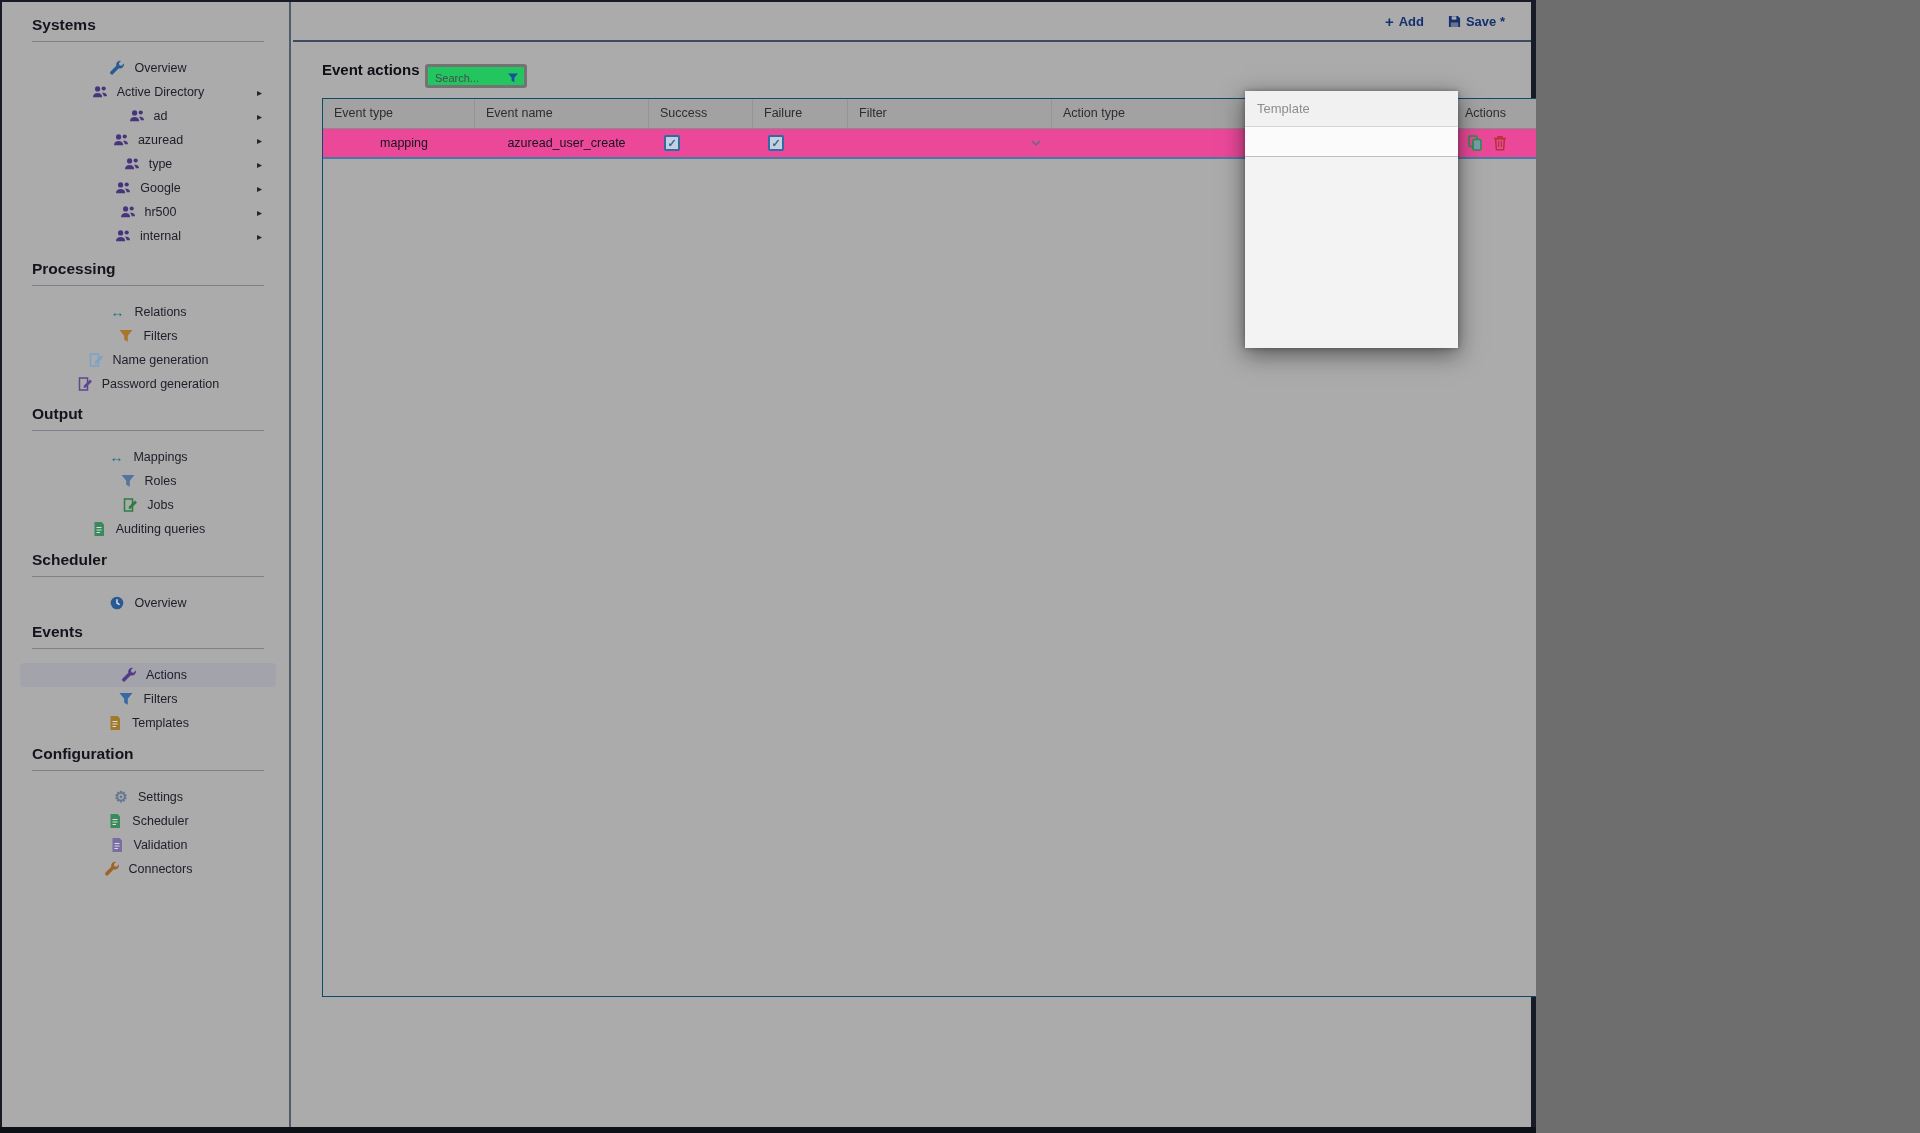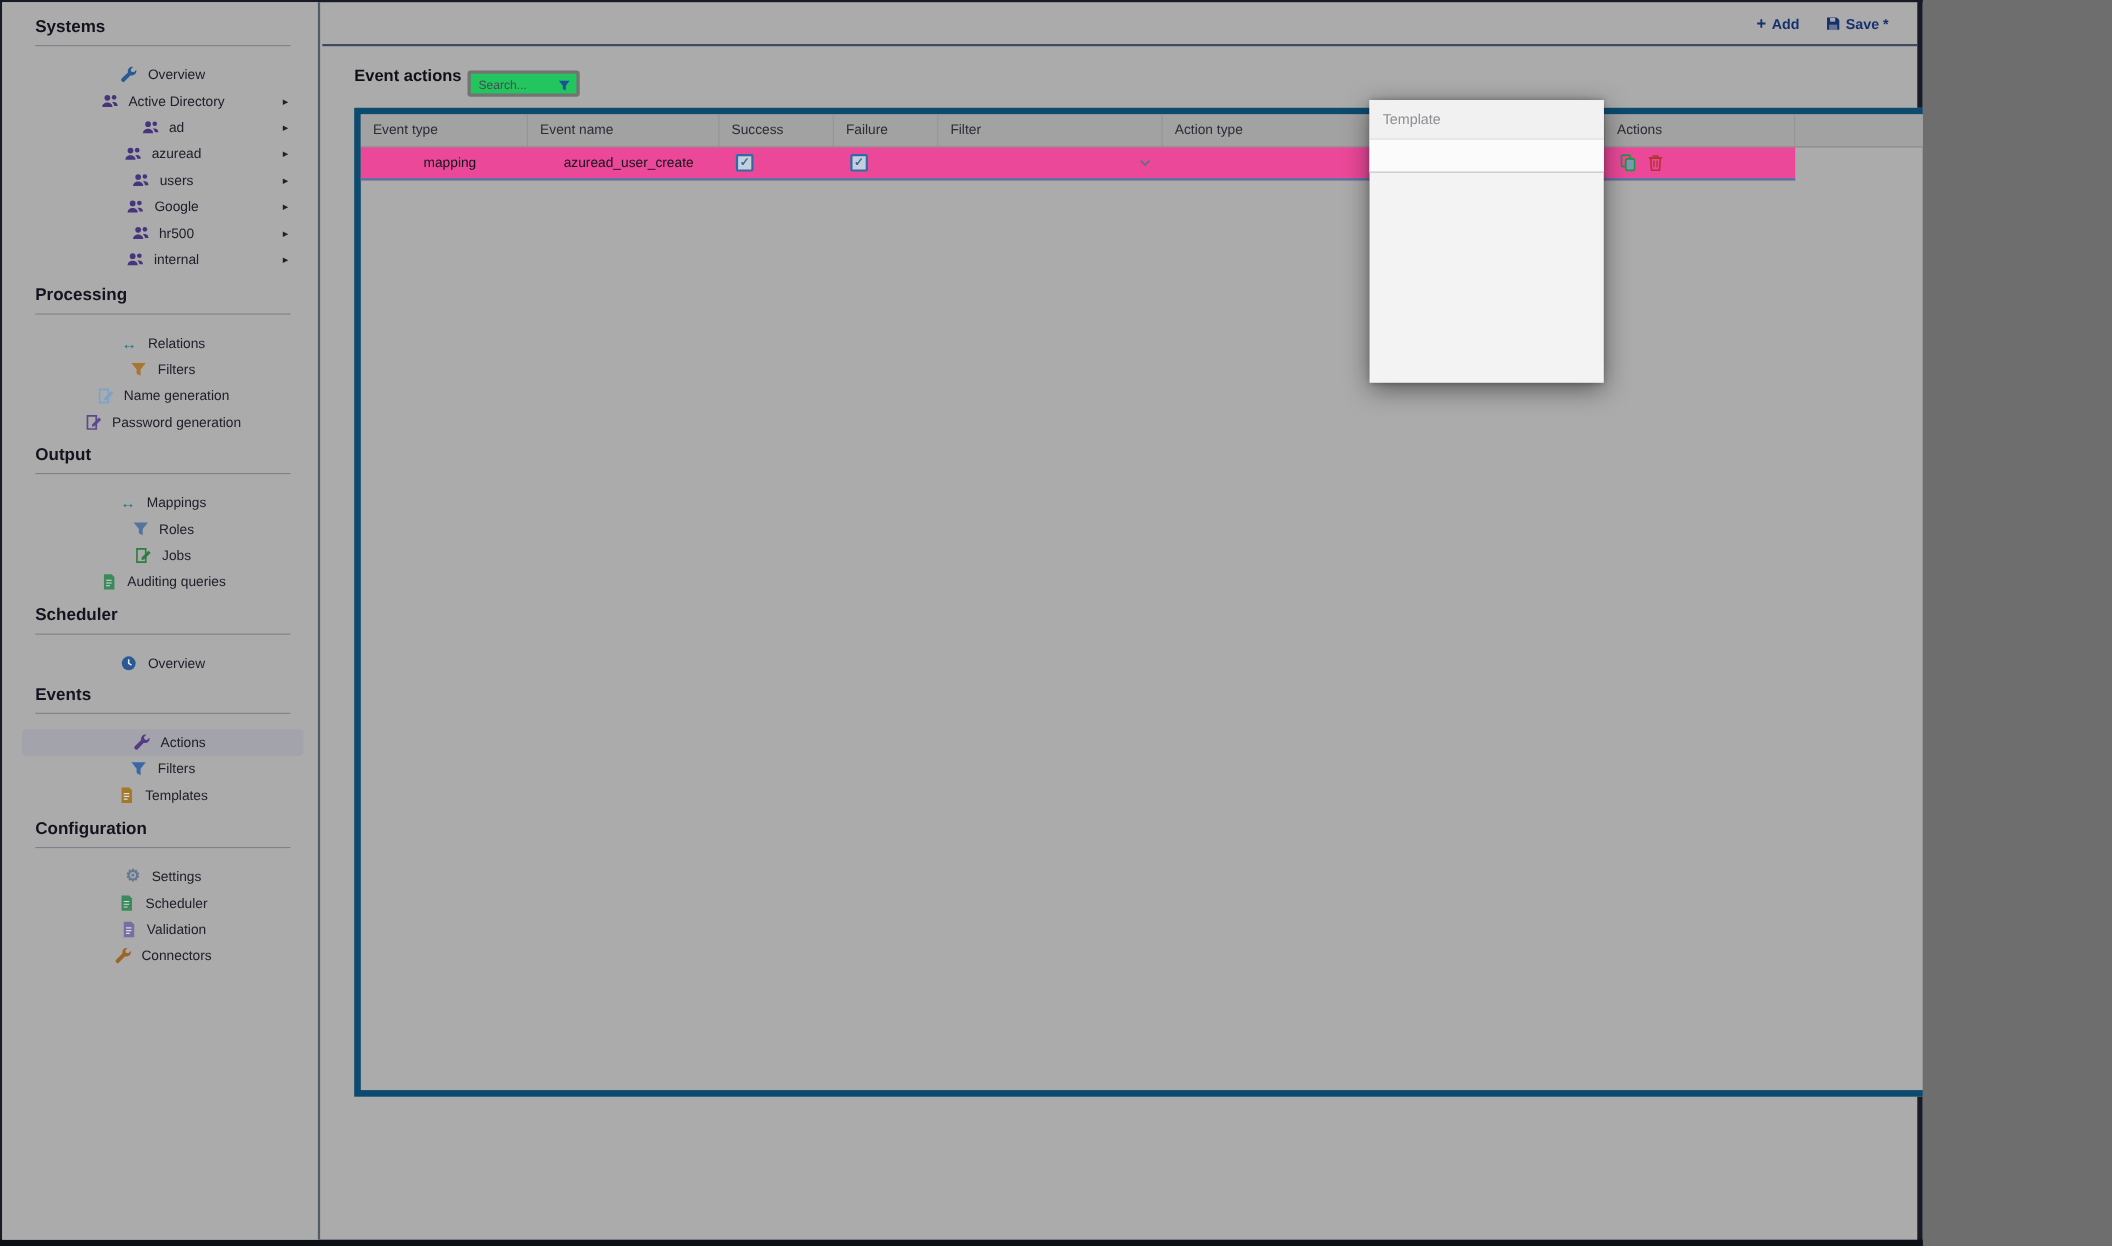--- a/index.html
+++ b/index.html
@@ -1,16 +1,16 @@
 <!DOCTYPE html>
 <html><head>
 <meta charset="utf-8">
 <style>
   html,body{margin:0;padding:0;background:#6e6e6e;}
-  #app{position:relative;width:1748px;height:1133px;background:#ababab;overflow:hidden;
+  #app{position:relative;width:1536px;height:1133px;background:#ababab;overflow:hidden;
        font-family:"Liberation Sans",sans-serif;color:#1c1c26;}
   
   .b-top{position:absolute;left:0;top:0;width:1920px;height:2px;background:#171b26;}
   .b-left{position:absolute;left:0;top:0;width:2px;height:1133px;background:#171b26;}
   .b-right{position:absolute;right:0;top:0;width:5px;height:1133px;background:#171b26;}
   .b-bottom{position:absolute;left:0;bottom:0;width:1920px;height:6px;background:#0c1118;}
 
   
   #sidebar{position:absolute;left:2px;top:2px;width:289px;height:1125px;background:#ababab;
            border-right:2px solid #515c6a;box-sizing:border-box;}
@@ -35,21 +35,21 @@
              border:3px solid #737373;border-radius:3px;background:#22c55e;}
   #searchbox input{position:absolute;left:0;top:0;width:78px;height:22px;border:none;background:transparent;
                    font-family:"Liberation Sans",sans-serif;font-size:11px;color:#3f3f47;padding:0 0 0 7px;outline:none;}
   #searchbox input::placeholder{color:#4a4a52;opacity:1;}
   #searchbox .funnel{position:absolute;right:5px;top:5px;}
   #resize-link{position:absolute;left:1838px;top:66px;color:#15306e;font-size:11px;font-weight:600;cursor:pointer;}
   #resize-link .ar{font-weight:700;}
 
   
   #tablewrap{position:absolute;left:322px;top:98px;width:1582px;height:899px;box-sizing:border-box;
-             border:6px solid #0c4a6e;background:#ababab;}
+             border:1px solid #0c4a6e;background:#ababab;}
   .thead{display:flex;height:29px;background:#a2a2a2;border-bottom:1px solid #8a8a8a;}
   .th{box-sizing:border-box;padding-left:11px;font-size:12.5px;color:#2c2c33;line-height:29px;
       white-space:nowrap;overflow:hidden;}
   .th + .th{border-left:1px solid #959595;}
   .trow{display:flex;height:28px;background:#ec4899;border-bottom:2px solid #4b79a5;width:1304px;text-align:center;}
   .td{box-sizing:border-box;padding-left:11px;font-size:12.5px;color:#14141c;line-height:28px;
       position:relative;white-space:nowrap;overflow:visible;}
   .c1{width:151px;} .c2{width:174px;} .c3{width:104px;} .c4{width:95px;} .c5{width:204px;}
   .c6{width:203px;} .c7{width:199px;} .c8{width:173px;} .cf{flex:1;}
   .cb-cell{display:flex;align-items:center;padding-left:16px;}
@@ -154,21 +154,21 @@
         <svg class="ic" style="color:#46357d">
             <use href="#i-users"></use>
           </svg>
         <span class="lbl">azuread</span>
         <span class="sub">▸</span>
       </div>
       <div class="sb-item">
         <svg class="ic" style="color:#46357d">
             <use href="#i-users"></use>
           </svg>
-        <span class="lbl">users</span>
+        <span class="lbl">type</span>
         <span class="sub">▸</span>
       </div>
       <div class="sb-item">
         <svg class="ic" style="color:#46357d">
             <use href="#i-users"></use>
           </svg>
         <span class="lbl">Google</span>
         <span class="sub">▸</span>
       </div>
       <div class="sb-item">

